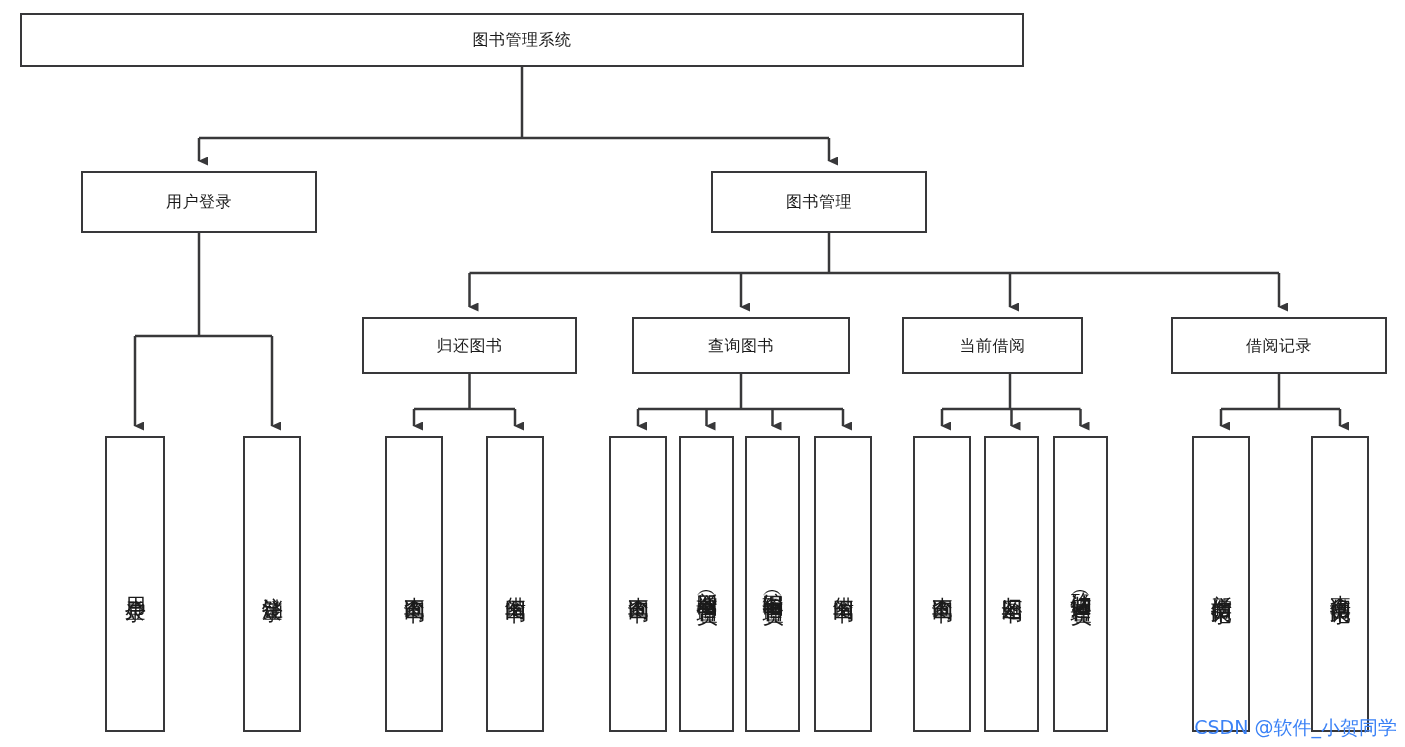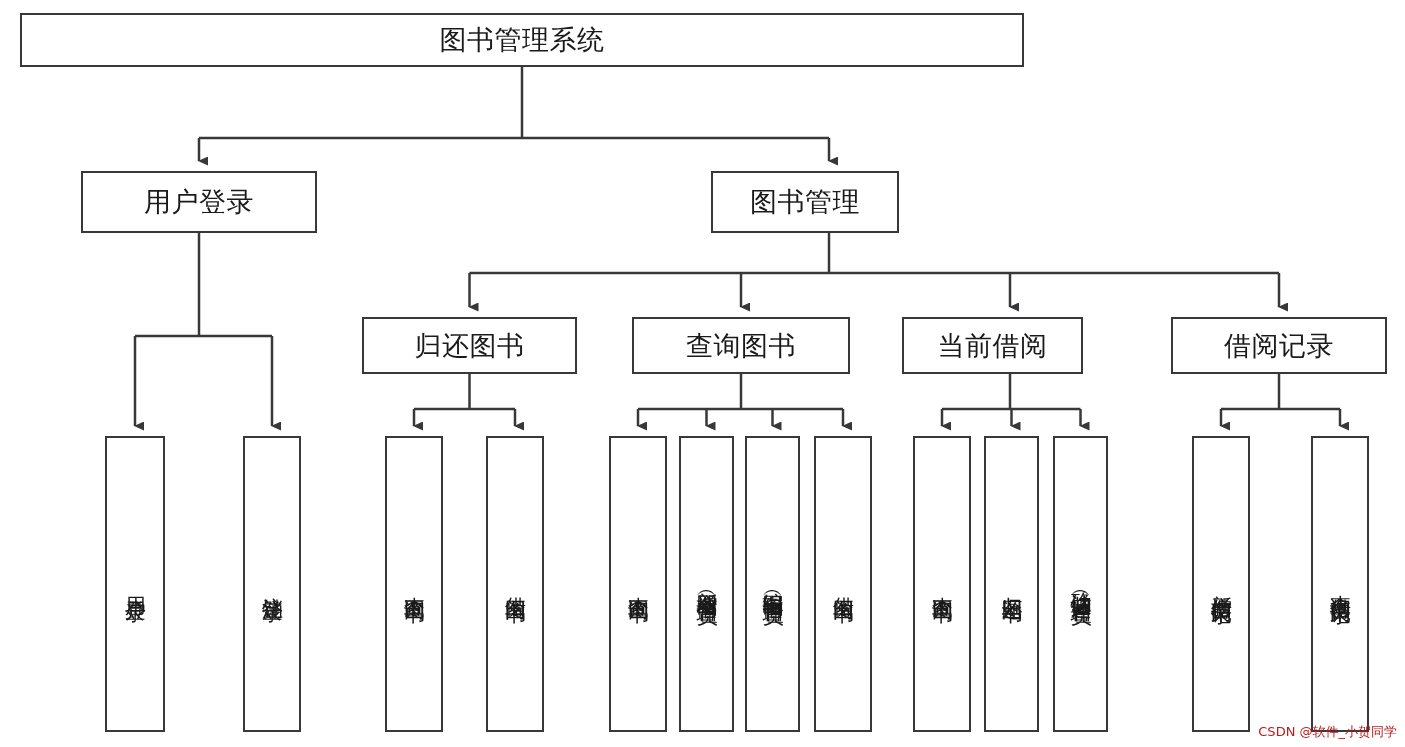--- a/index.html
+++ b/index.html
@@ -39,40 +39,40 @@
     overflow: hidden;
   }
   .node-label {
     color: #1a1a1a;
     font-family: "DejaVu Sans", "Liberation Sans", sans-serif;
     line-height: 1.08;
     white-space: pre;
     text-align: center;
   }
   .node-box.horizontal .node-label {
-    font-size: 27px;
+    font-size: 16px;
     letter-spacing: 0.5px;
   }
   .node-box.vertical {
     align-items: center;
     justify-content: center;
   }
   .node-box.vertical .node-label {
     writing-mode: vertical-rl;
     text-orientation: upright;
     font-size: 21px;
     letter-spacing: 2px;
     line-height: 1;
   }
   #watermark {
     position: absolute;
     right: 8px;
     bottom: 6px;
-    font-size: 13px;
-    color: #b91c1c;
+    font-size: 19px;
+    color: #3b82f6;
     font-family: "DejaVu Sans", "Liberation Sans", sans-serif;
     white-space: pre;
     pointer-events: none;
   }
 </style>
 </head>
 <body>
 
 <div id="diagram-root">
 
@@ -119,21 +119,21 @@
       </g>
   </svg>
 
   <div id="node-layer">
       <div class="node-box horizontal" style="left: 20px; top: 13px; width: 1004px; height: 54px;">
         <span class="node-label">图书管理系统</span>
       </div>
       <div class="node-box horizontal" style="left: 81px; top: 171px; width: 236px; height: 62px;">
         <span class="node-label">用户登录</span>
       </div>
-      <div class="node-box horizontal" style="left: 711px; top: 171px; width: 188px; height: 62px;">
+      <div class="node-box horizontal" style="left: 711px; top: 171px; width: 216px; height: 62px;">
         <span class="node-label">图书管理</span>
       </div>
       <div class="node-box horizontal" style="left: 362px; top: 317px; width: 215px; height: 57px;">
         <span class="node-label">归还图书</span>
       </div>
       <div class="node-box horizontal" style="left: 632px; top: 317px; width: 218px; height: 57px;">
         <span class="node-label">查询图书</span>
       </div>
       <div class="node-box horizontal" style="left: 902px; top: 317px; width: 181px; height: 57px;">
         <span class="node-label">当前借阅</span>

